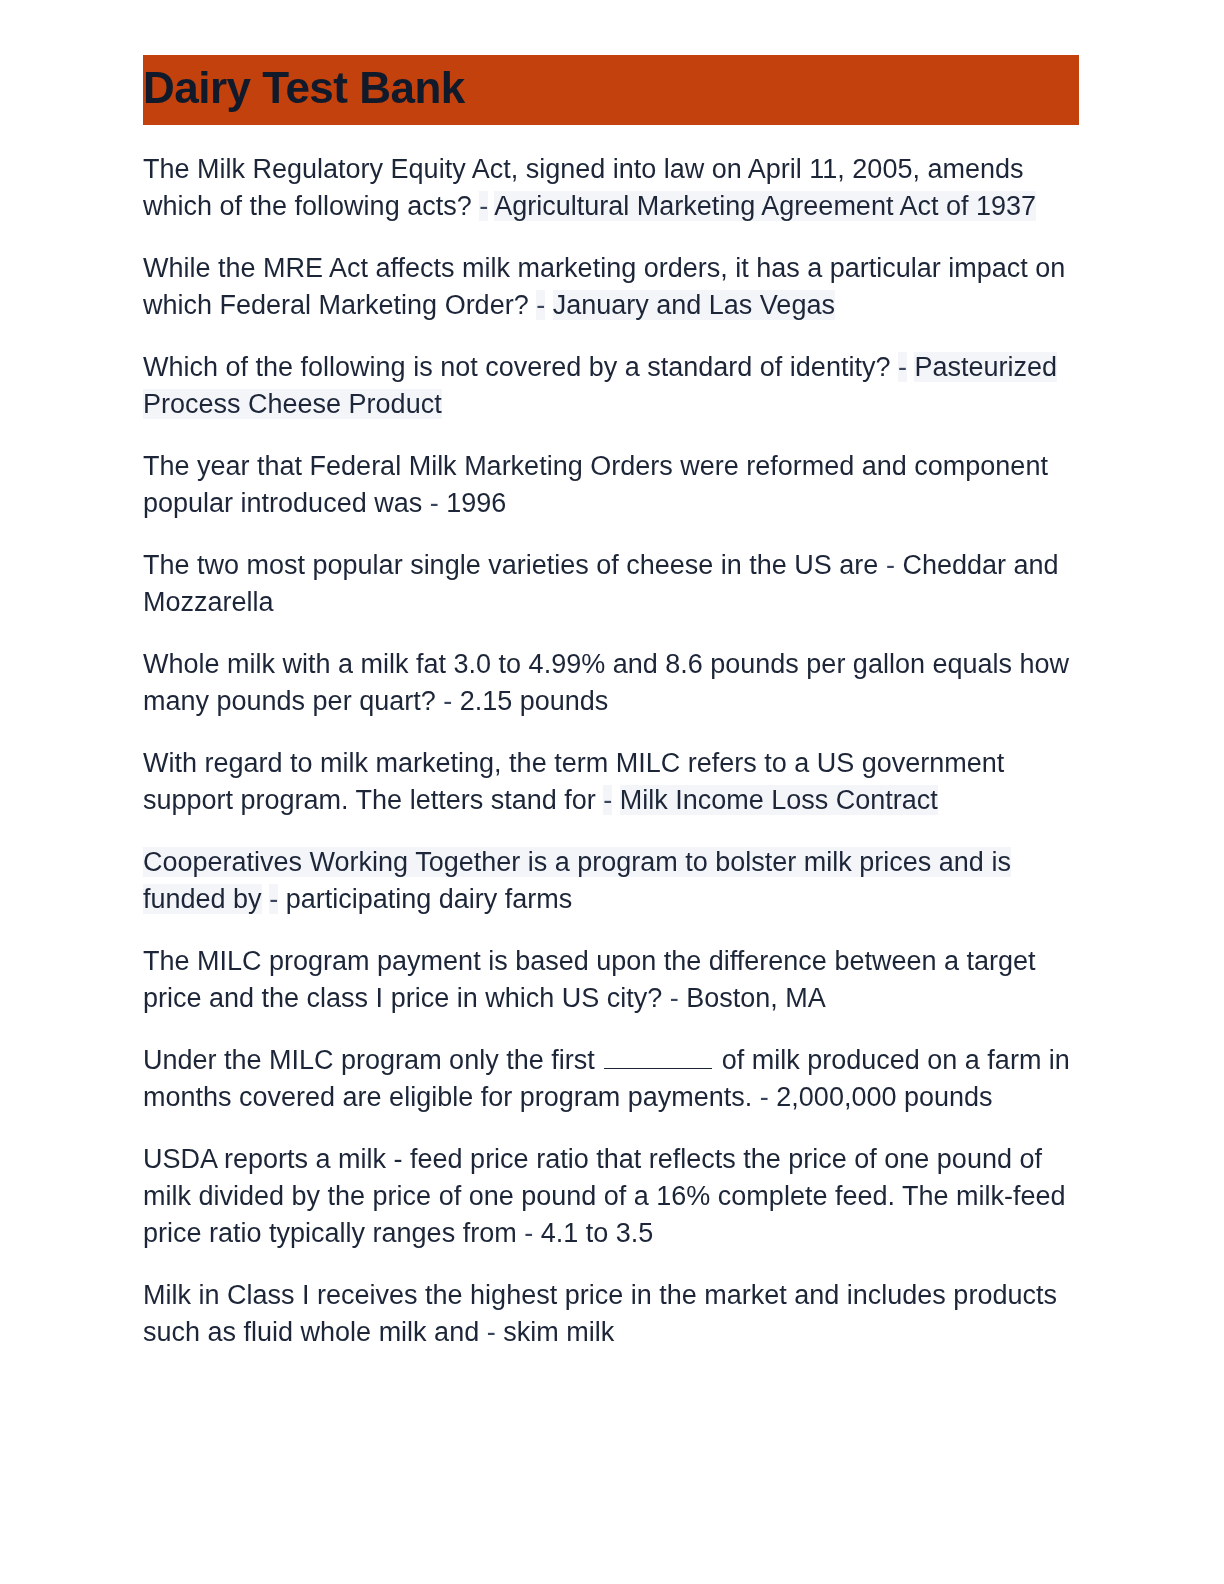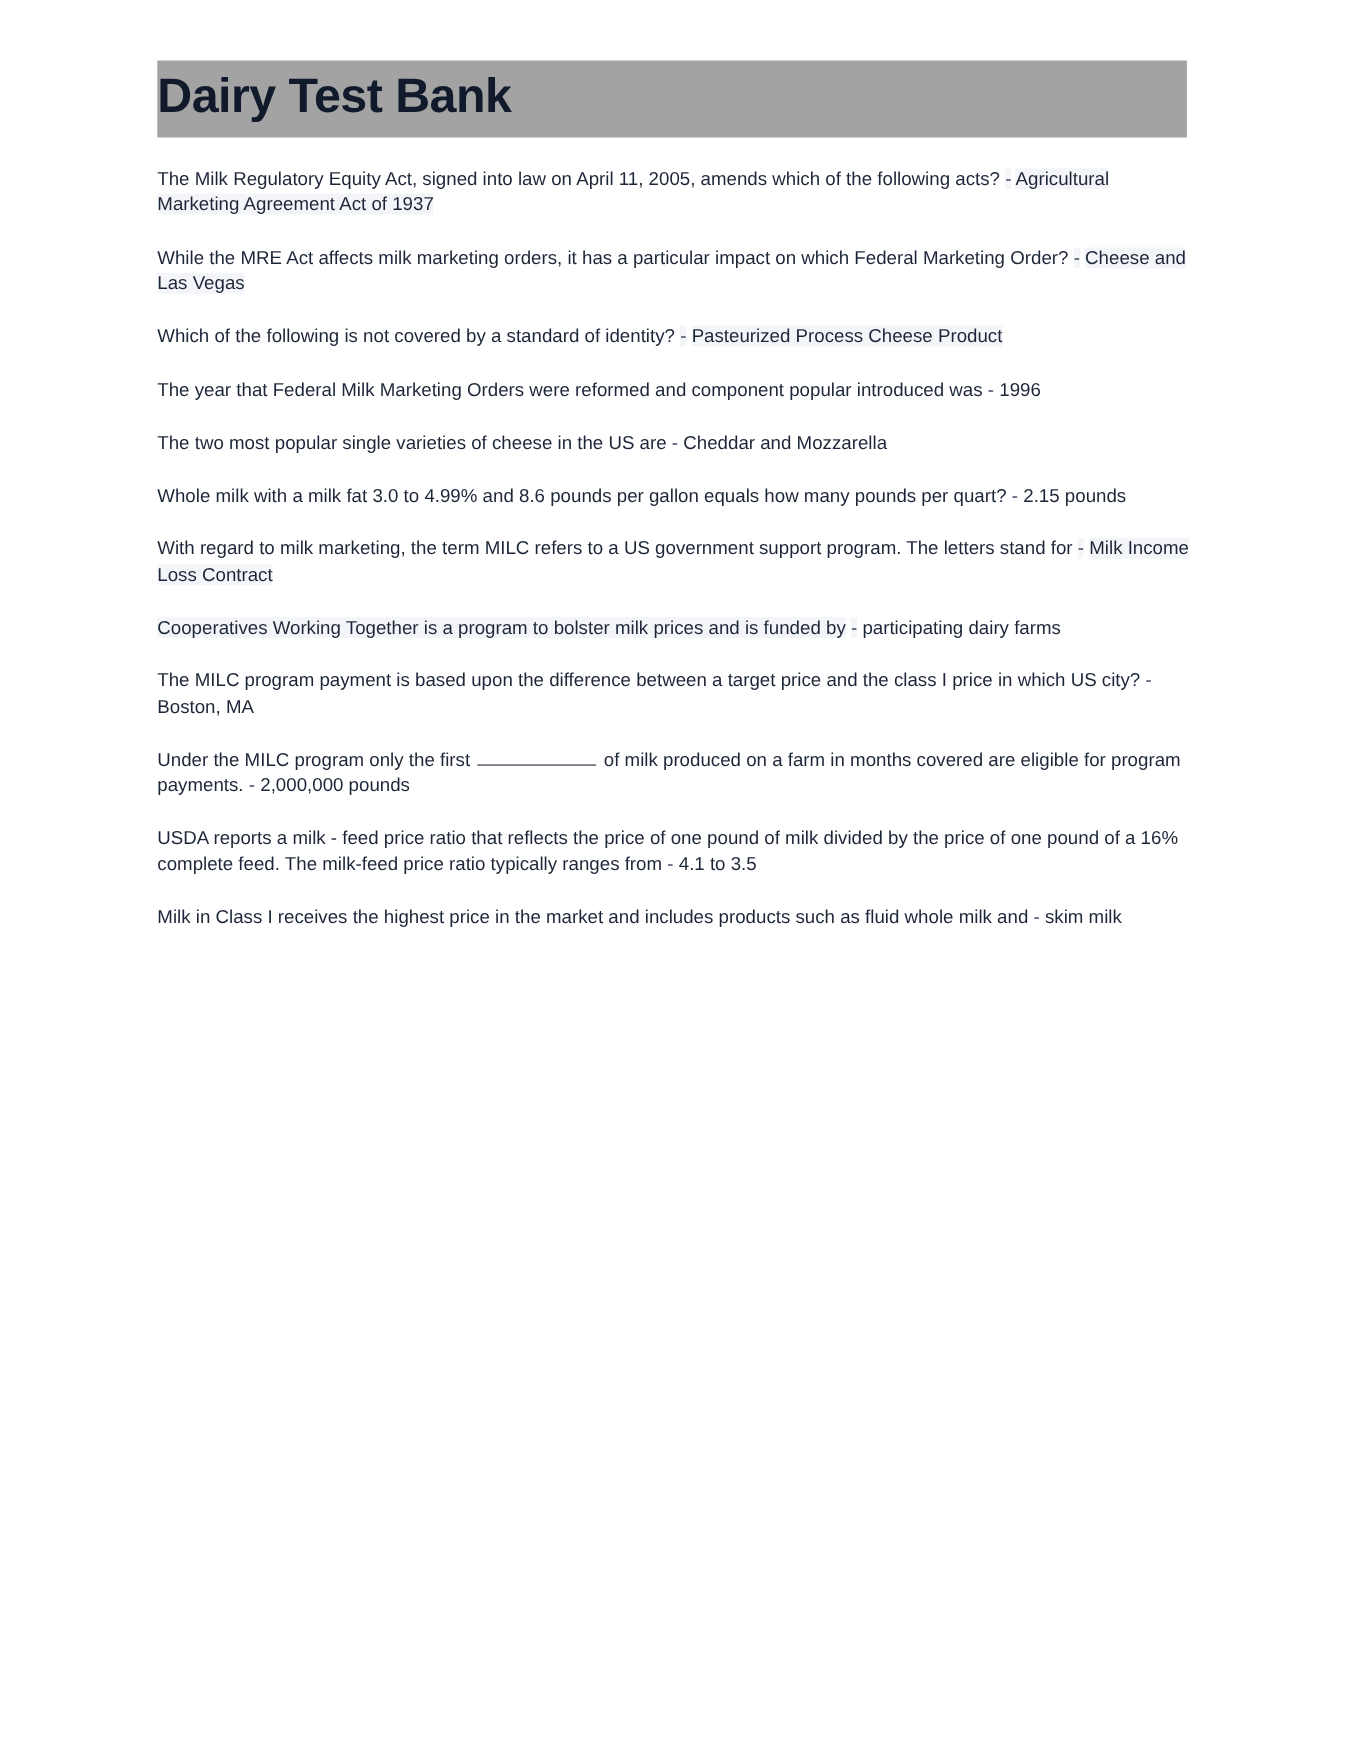--- a/index.html
+++ b/index.html
@@ -18,36 +18,36 @@
   .page {
     width: 1224px;
     height: 1584px;
     box-sizing: border-box;
     padding: 0;
     position: relative;
     background: #fff;
   }
   .title-band {
     margin: 55px 145px 0 143px;
-    background: #a3a3a3;
+    background: #c2410c;
     padding: 10px 0 14px 0;
   }
   .doc-title {
     font-size: 44px;
     font-weight: bold;
     line-height: 1.05;
     color: #111a2b;
     margin: 0;
     letter-spacing: -0.5px;
   }
   .content {
     margin: 26px 143px 0 143px;
   }
   .qa {
-    font-size: 17px;
+    font-size: 27px;
     line-height: 1.37;
     margin: 0 0 25px 0;
     color: #1d2638;
     text-align: left;
   }
   .qa .hl {
     background: #f4f5f9;
   }
   .blank {
     display: inline-block;
@@ -74,21 +74,21 @@
 
     <p class="qa" id="item-0">
       <span class="q">The Milk Regulatory Equity Act, signed into law on April 11, 2005, amends which of the following acts?</span>
       <span class="sep hl">-</span>
       <span class="a hl">Agricultural Marketing Agreement Act of 1937</span>
     </p>
 
     <p class="qa" id="item-1">
       <span class="q">While the MRE Act affects milk marketing orders, it has a particular impact on which Federal Marketing Order?</span>
       <span class="sep hl">-</span>
-      <span class="a hl">Cheese and Las Vegas</span>
+      <span class="a hl">January and Las Vegas</span>
     </p>
 
     <p class="qa" id="item-2">
       <span class="q">Which of the following is not covered by a standard of identity?</span>
       <span class="sep hl">-</span>
       <span class="a hl">Pasteurized Process Cheese Product</span>
     </p>
 
 
     <p class="qa" id="item-4">

